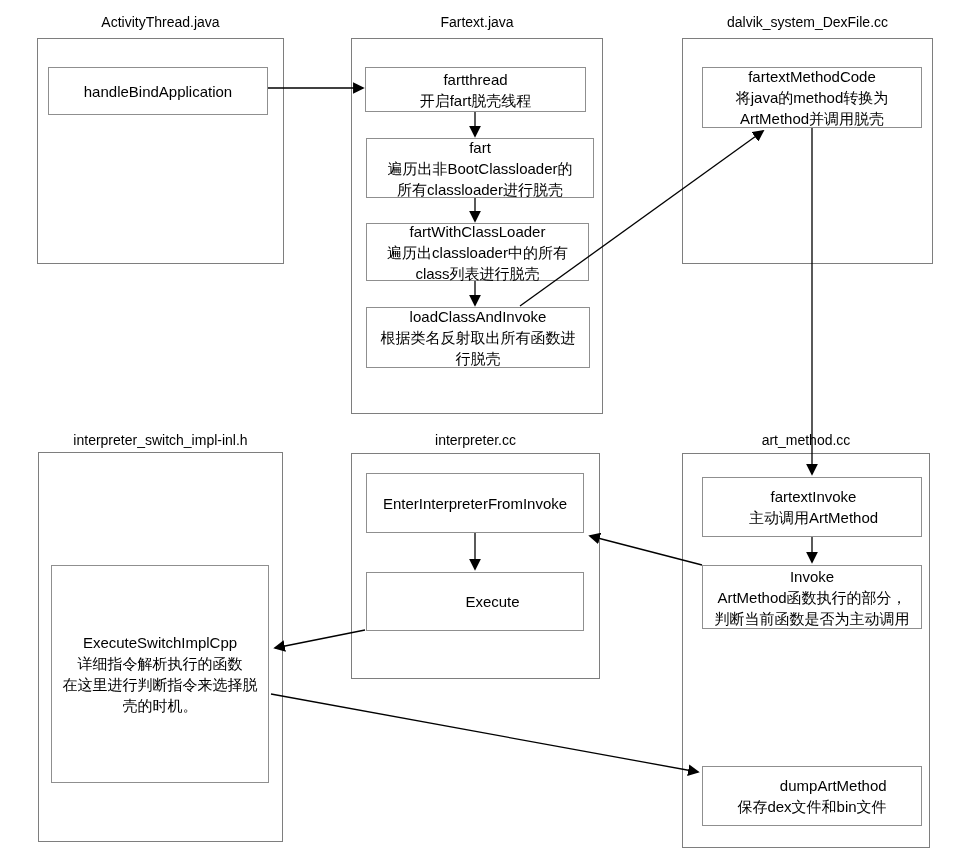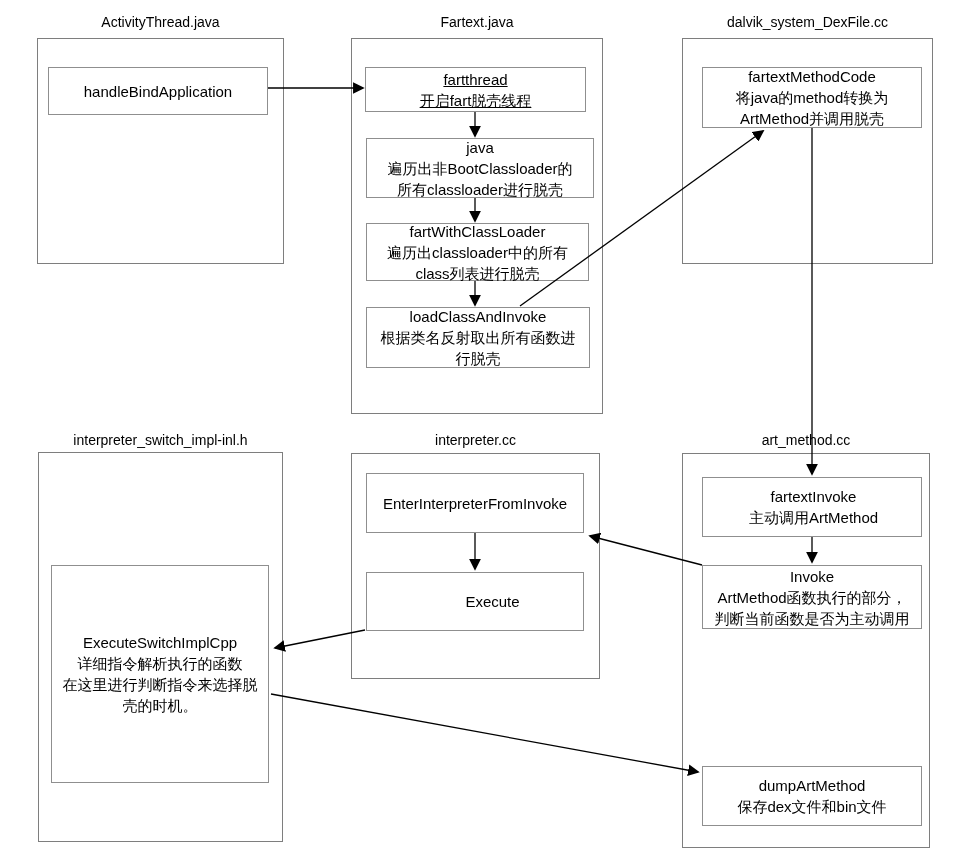--- a/index.html
+++ b/index.html
@@ -70,23 +70,23 @@
 
   <div class="group-box" style="left:37px; top:38px; width:247px; height:226px;"></div>
   <div class="group-box" style="left:351px; top:38px; width:252px; height:376px;"></div>
   <div class="group-box" style="left:682px; top:38px; width:251px; height:226px;"></div>
   <div class="group-box" style="left:38px; top:452px; width:245px; height:390px;"></div>
   <div class="group-box" style="left:351px; top:453px; width:249px; height:226px;"></div>
   <div class="group-box" style="left:682px; top:453px; width:248px; height:395px;"></div>
 
   <div class="node" style="left:48px; top:67px; width:220px; height:48px;">handleBindApplication</div>
 
-  <div class="node" style="left:365px; top:67px; width:221px; height:45px;text-decoration:underline;">fartthread
+  <div class="node" style="left:365px; top:67px; width:221px; height:45px;">fartthread
 开启fart脱壳线程</div>
-  <div class="node" style="left:366px; top:138px; width:228px; height:60px;">java
+  <div class="node" style="left:366px; top:138px; width:228px; height:60px;">fart
 遍历出非BootClassloader的
 所有classloader进行脱壳</div>
   <div class="node" style="left:366px; top:223px; width:223px; height:58px;">fartWithClassLoader
 遍历出classloader中的所有
 class列表进行脱壳</div>
   <div class="node" style="left:702px; top:67px; width:220px; height:61px;">fartextMethodCode
 将java的method转换为
 ArtMethod并调用脱壳</div>
 
   <div class="node" style="left:366px; top:307px; width:224px; height:61px;">loadClassAndInvoke
@@ -99,21 +99,21 @@
 壳的时机。</div>
 
   <div class="node" style="left:366px; top:473px; width:218px; height:60px;">EnterInterpreterFromInvoke</div>
   <div class="node" style="left:366px; top:572px; width:218px; height:59px;padding-left:39px;">Execute</div>
 
   <div class="node" style="left:702px; top:477px; width:220px; height:60px;padding-left:7px;">fartextInvoke
 主动调用ArtMethod</div>
   <div class="node" style="left:702px; top:565px; width:220px; height:64px;">Invoke
 ArtMethod函数执行的部分，
 判断当前函数是否为主动调用</div>
-  <div class="node" style="left:702px; top:766px; width:220px; height:60px;">dumpArtMethod
+  <div class="node" style="left:702px; top:766px; width:220px; height:60px;text-align:right;">dumpArtMethod
 保存dex文件和bin文件</div>
 
   <svg class="arrows" viewBox="0 0 961 857">
     <defs>
       <marker id="ah" viewBox="0 0 10 10" refX="8.5" refY="5" markerWidth="9" markerHeight="9" orient="auto-start-reverse">
         <path d="M0,0 L10,5 L0,10 z" fill="#000000"></path>
       </marker>
     </defs>
     <line x1="268" y1="88" x2="363" y2="88" marker-end="url(#ah)"></line>
     <line x1="475" y1="112" x2="475" y2="136" marker-end="url(#ah)"></line>

